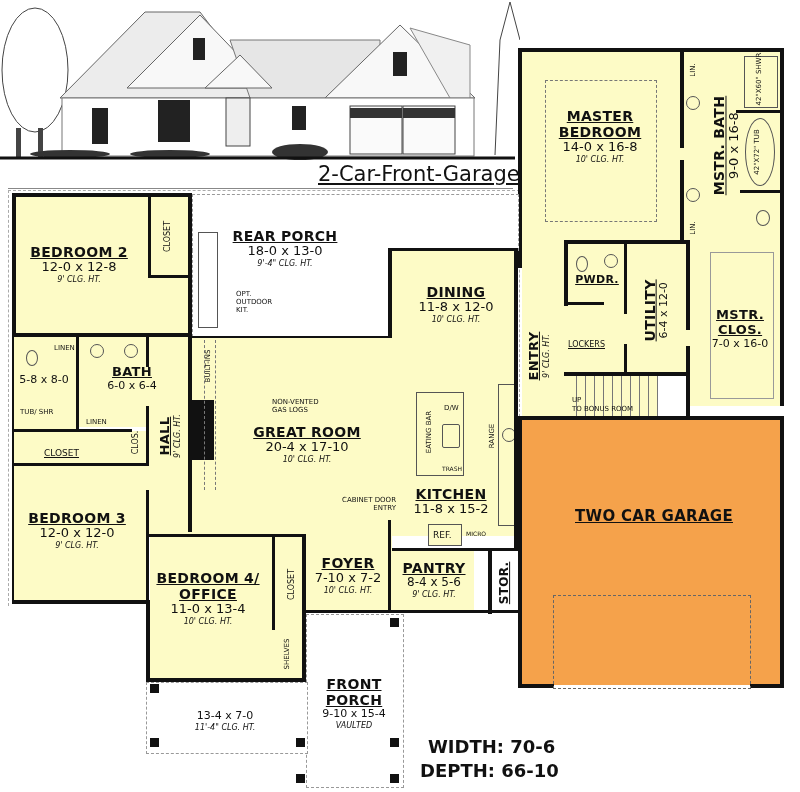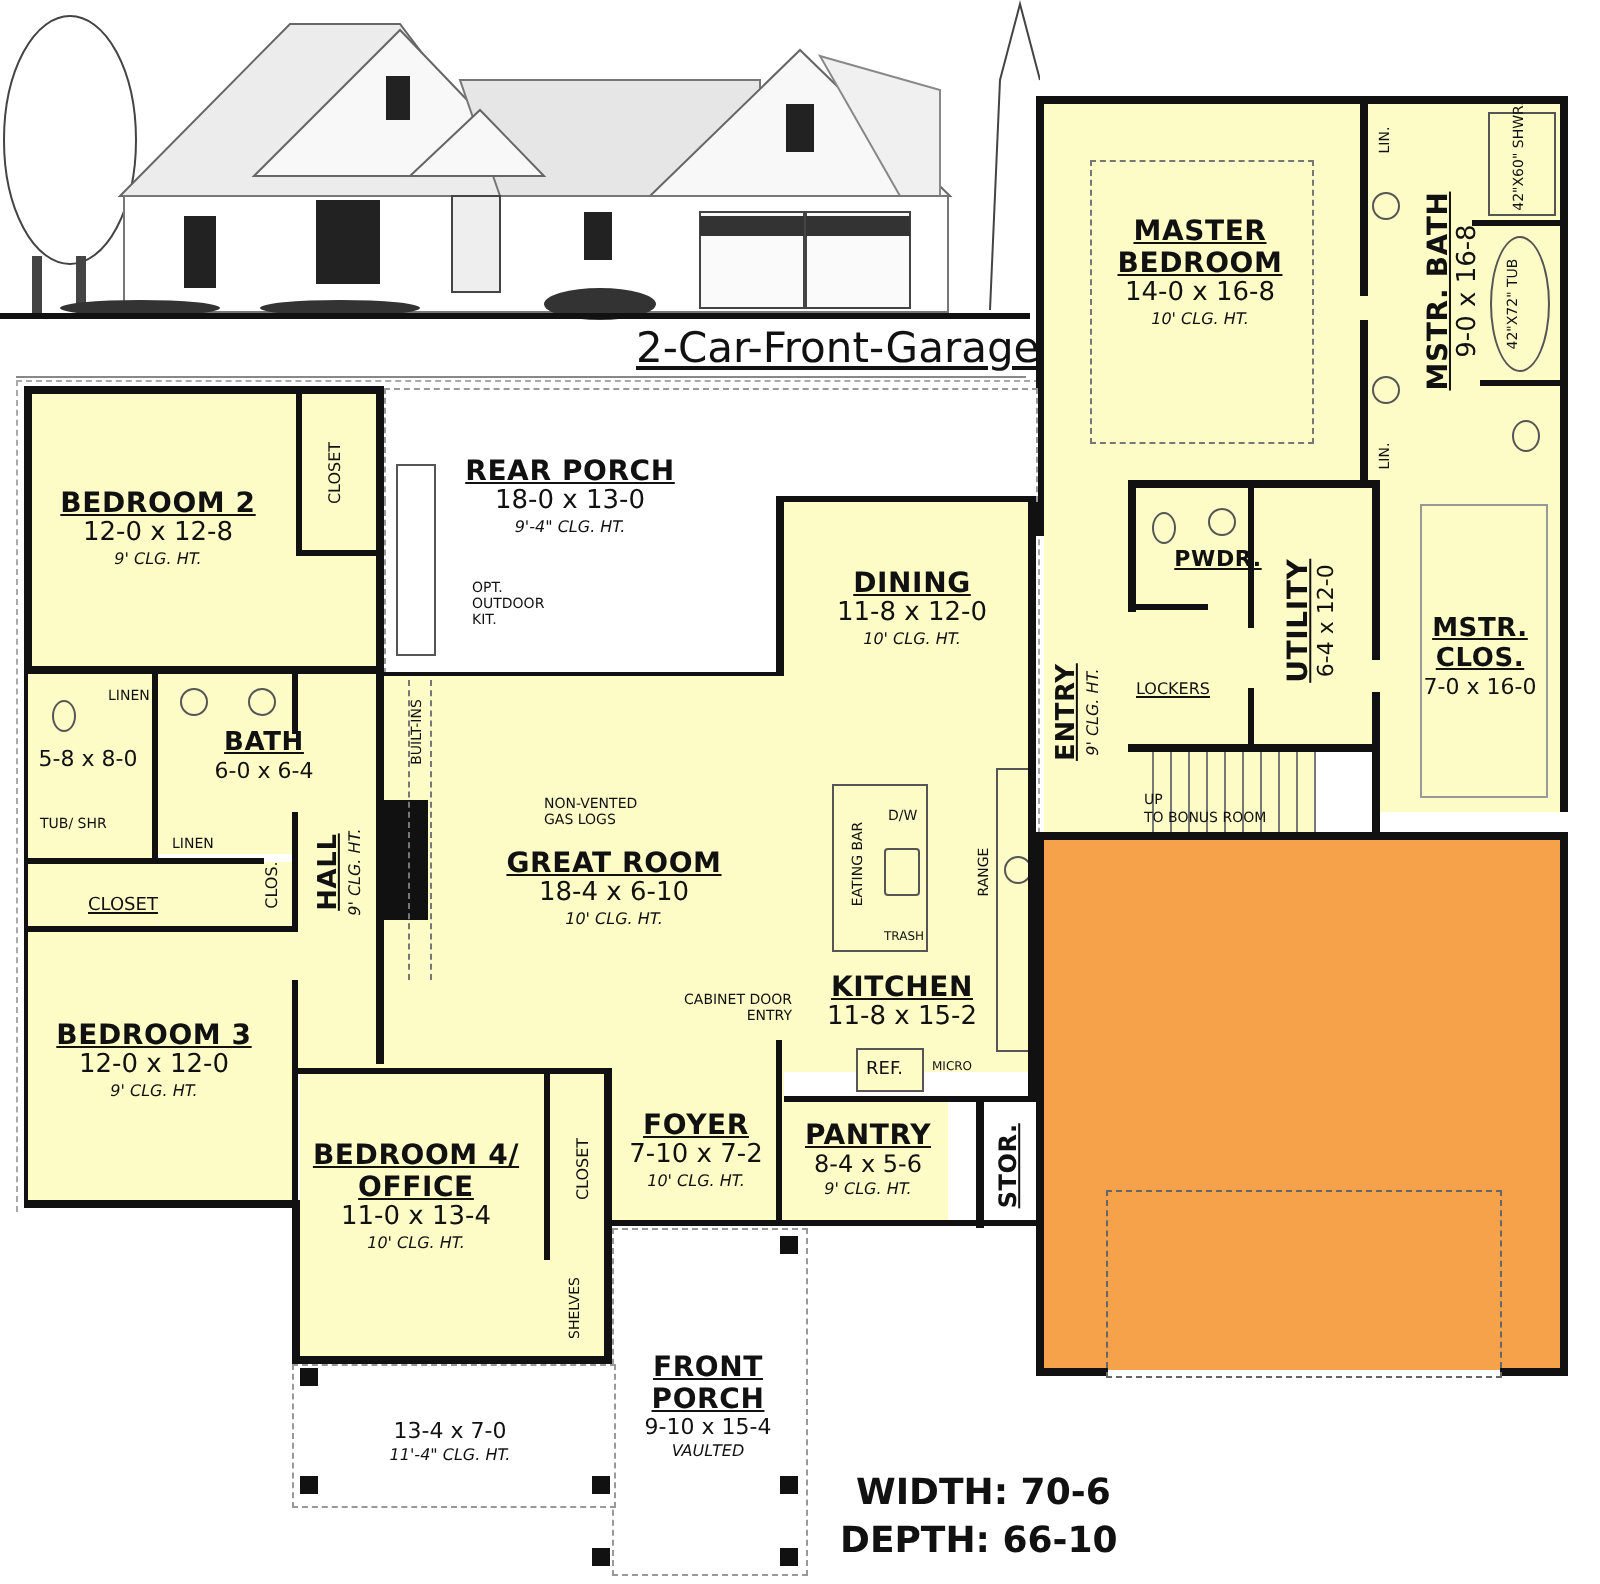--- a/index.html
+++ b/index.html
@@ -107,21 +107,21 @@
 <div class="wall" style="left:564px;top:240px;width:126px;height:4px;"></div>
 <div class="wall" style="left:564px;top:240px;width:4px;height:66px;"></div>
 <div class="wall" style="left:564px;top:302px;width:40px;height:3px;"></div>
 <div class="wall" style="left:624px;top:244px;width:3px;height:70px;"></div>
 <div class="wall" style="left:624px;top:344px;width:3px;height:32px;"></div>
 <div class="wall" style="left:564px;top:372px;width:124px;height:4px;"></div>
 <div class="wall" style="left:686px;top:240px;width:4px;height:90px;"></div>
 <div class="wall" style="left:686px;top:346px;width:4px;height:70px;"></div>
 <div class="dash" style="left:710px;top:252px;width:62px;height:145px;border-style:solid;border-color:#999;"></div>
 
-<div class="lbl" style="left:584px;top:274px;width:50px;text-align:center;">
+<div class="lbl" style="left:572px;top:274px;width:50px;text-align:center;">
     <span class="t" style="font-size:11px;">PWDR.</span>
   </div>
 <div class="lbl vert" style="left:618px;top:296px;width:76px;">
   <span class="t">UTILITY</span>
   <span class="d" style="font-size:11px;">6-4 x 12-0</span>
 </div>
 <div class="lbl" style="left:700px;top:308px;width:80px;">
   <span class="t" style="font-size:13px;">MSTR.</span>
   <span class="t" style="font-size:13px;">CLOS.</span>
   <span class="d" style="font-size:11px;">7-0 x 16-0</span>
@@ -137,20 +137,21 @@
 <div class="sink" style="left:604px;top:254px;width:12px;height:12px;"></div>
 
 <div class="garage" style="left:522px;top:420px;width:258px;height:265px;"></div>
 <div class="wall" style="left:518px;top:416px;width:266px;height:4px;"></div>
 <div class="wall" style="left:518px;top:416px;width:4px;height:272px;"></div>
 <div class="wall" style="left:780px;top:416px;width:4px;height:272px;"></div>
 <div class="wall" style="left:518px;top:684px;width:36px;height:4px;"></div>
 <div class="wall" style="left:750px;top:684px;width:34px;height:4px;"></div>
 <div class="dash" style="left:553px;top:595px;width:196px;height:92px;border-color:#666;"></div>
 <div class="lbl" style="left:560px;top:508px;width:188px;">
+  <span class="t" style="font-size:15px;">TWO CAR GARAGE</span>
 </div>
 
 <div class="room" style="left:14px;top:195px;width:175px;height:140px;"></div>
 <div class="wall" style="left:12px;top:193px;width:180px;height:4px;"></div>
 <div class="wall" style="left:12px;top:193px;width:4px;height:410px;"></div>
 <div class="wall" style="left:188px;top:193px;width:4px;height:140px;"></div>
 <div class="wall" style="left:148px;top:195px;width:3px;height:80px;"></div>
 <div class="wall" style="left:148px;top:275px;width:42px;height:3px;"></div>
 <div class="wall" style="left:12px;top:333px;width:180px;height:4px;"></div>
 <div class="lbl" style="left:24px;top:244px;width:110px;">
@@ -179,21 +180,21 @@
   <span class="t">DINING</span>
   <span class="d">11-8 x 12-0</span>
   <span class="c">10' CLG. HT.</span>
 </div>
 <div class="wall" style="left:192px;top:400px;width:22px;height:60px;"></div>
 <div class="dash" style="left:204px;top:340px;width:10px;height:150px;border-top:none;border-bottom:none;"></div>
 <div class="small vert" style="left:192px;top:362px;">BUILT-INS</div>
 <div class="small" style="left:236px;top:398px;width:56px;white-space:normal;margin-left:36px;">NON-VENTED GAS LOGS</div>
 <div class="lbl" style="left:252px;top:424px;width:110px;">
   <span class="t">GREAT ROOM</span>
-  <span class="d">18-4 x 6-10</span>
+  <span class="d">20-4 x 17-10</span>
   <span class="c">10' CLG. HT.</span>
 </div>
 
 <div class="fix" style="left:416px;top:392px;width:46px;height:82px;"></div>
 <div class="small vert" style="left:408px;top:428px;">EATING BAR</div>
 <div class="small" style="left:444px;top:404px;">D/W</div>
 <div class="sink" style="left:442px;top:424px;width:16px;height:22px;border-radius:2px;"></div>
 <div class="small" style="left:442px;top:465px;font-size:6px;">TRASH</div>
 <div class="fix" style="left:498px;top:384px;width:18px;height:140px;"></div>
 <div class="small vert" style="left:480px;top:432px;">RANGE</div>

